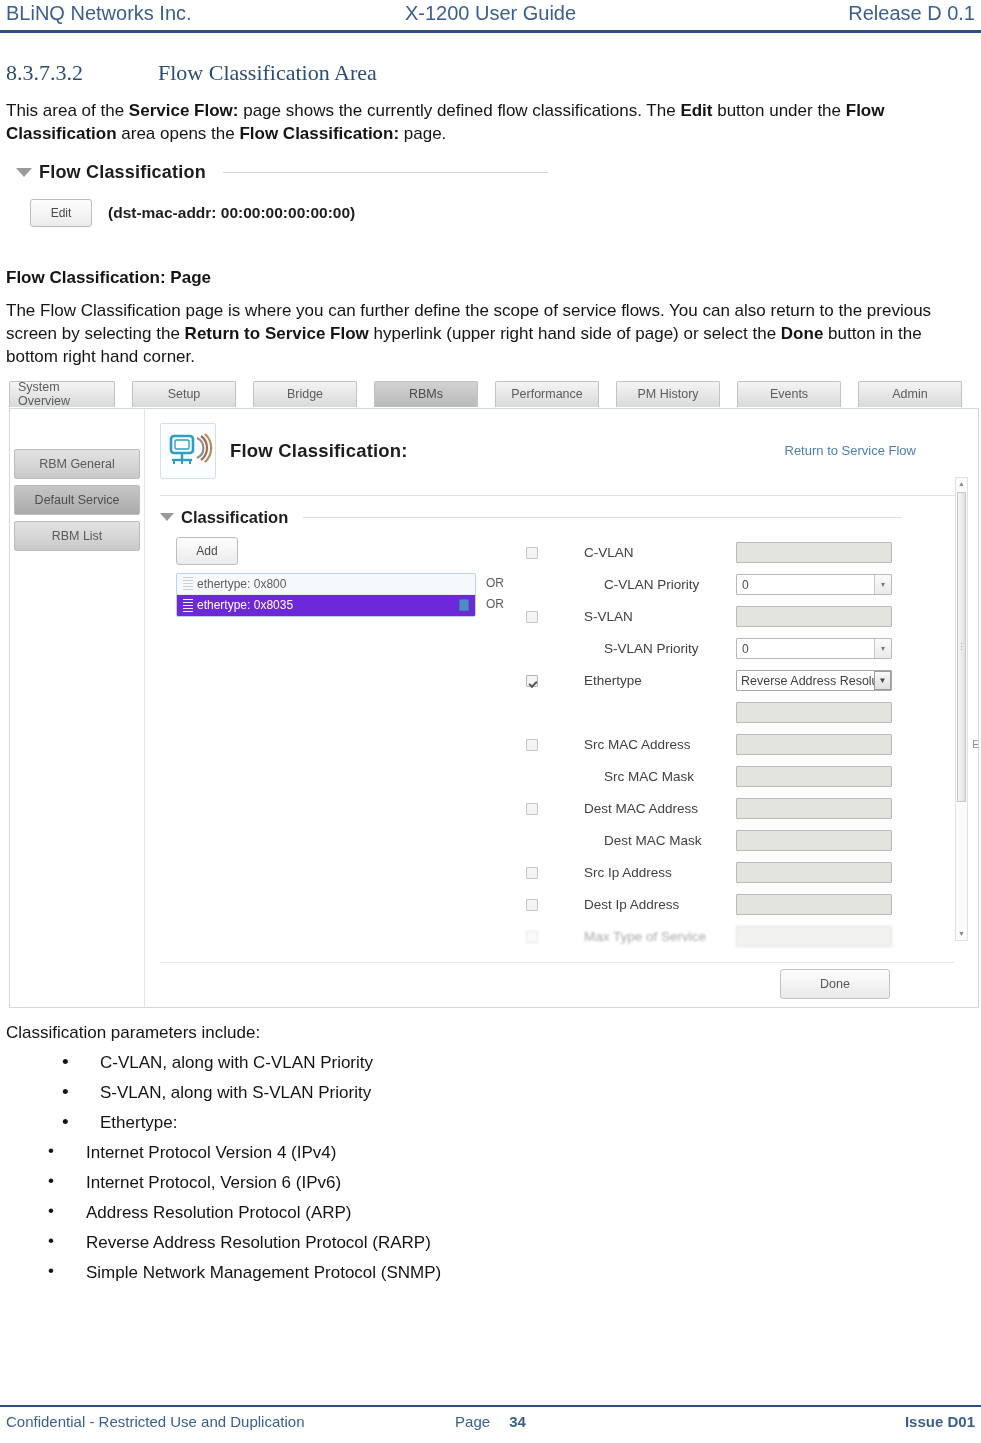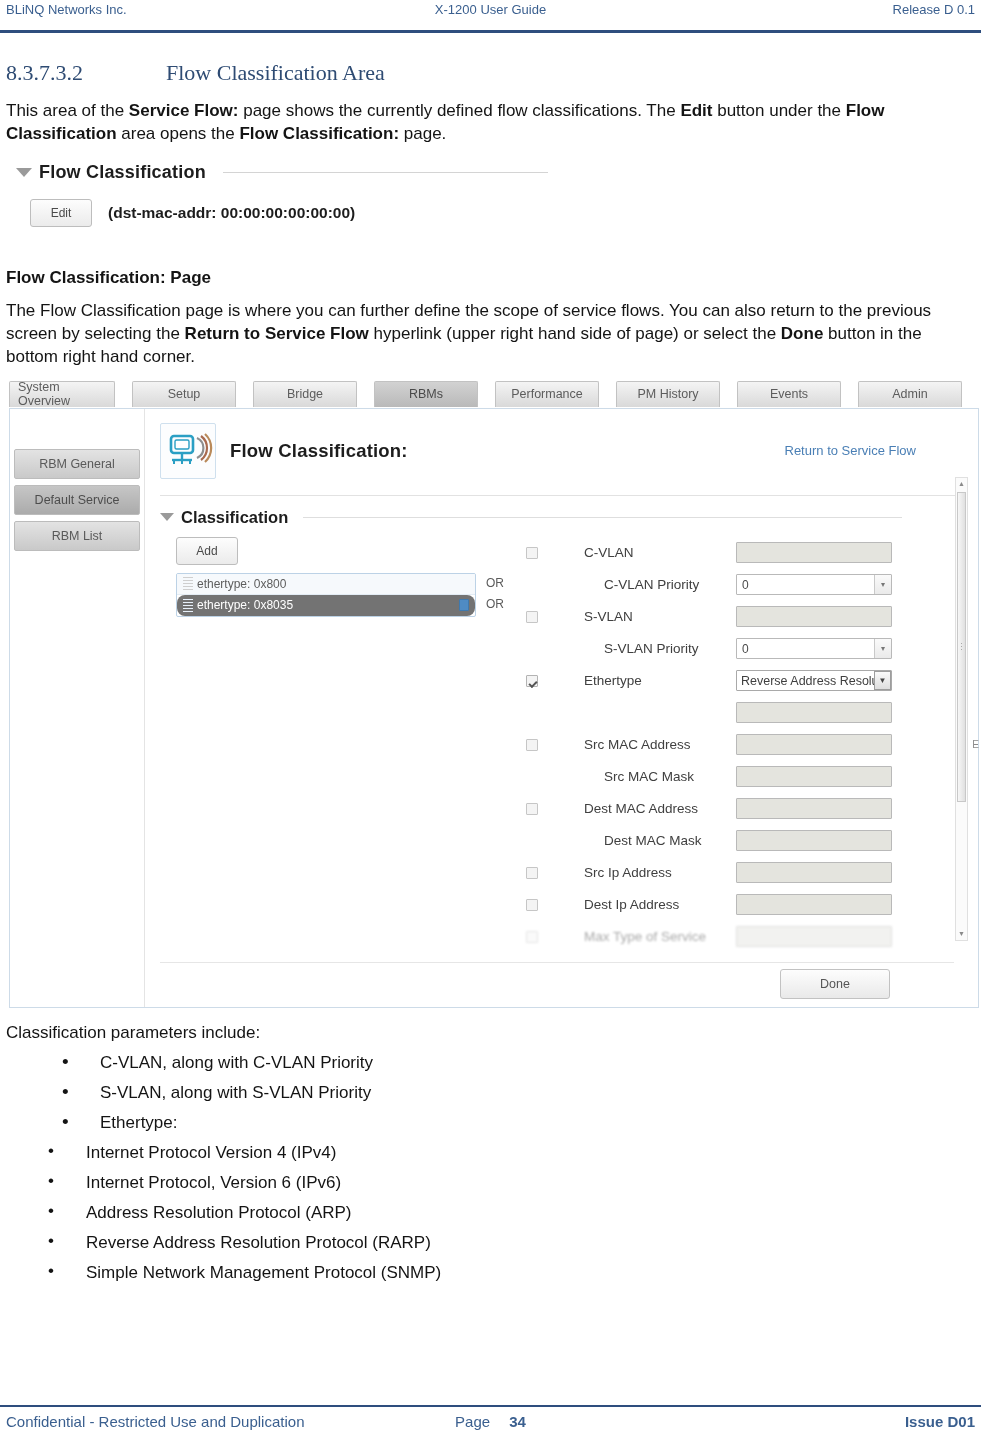--- a/index.html
+++ b/index.html
@@ -11,39 +11,38 @@
     color: #000000;
     position: relative;
     overflow: hidden;
   }
 
   
   .page-header {
     position: absolute; top: 0; left: 0; width: 981px; height: 34px;
     display: flex; align-items: flex-start; justify-content: space-between;
     padding: 2px 6px 0 6px;
-    font-size: 13px; color: #3a5f8f; font-family: "Liberation Sans", sans-serif;
+    font-size: 20px; color: #3a5f8f; font-family: "Liberation Sans", sans-serif;
   }
   .page-header .mid { position:absolute; left:0; right:0; text-align:center; }
   .page-header .left { position: relative; z-index: 2; }
   .page-header .right { position: relative; z-index: 2; margin-left:auto; }
   .header-rule {
     position: absolute; top: 30px; left: 0; width: 981px; height: 3px;
     background: #2e4e7e;
   }
 
   
   .content { position: absolute; top: 60px; left: 6px; width: 965px; }
 
   h2.sec-heading {
     margin: 0 0 14px 0;
     font-family: "Liberation Serif", serif;
     font-size: 22px; font-weight: normal; color: #2e4b73;
     display: flex;
-    gap: 8px;
   }
   h2.sec-heading .num { width: 152px; flex: none; }
 
   p.body-text {
     margin: 0 0 12px 0;
     font-size: 17px; line-height: 1.35; color: #141414;
   }
   p.body-text b { font-weight: bold; }
 
   h3.sub-heading {
@@ -136,21 +135,21 @@
 
   .addbtn { width:62px;text-align:center; }
   .class-list { margin-top:8px; display:flex; }
   .class-list .rows { width: 300px; border:1px solid #bcd2e6; border-radius:2px; overflow:hidden; }
   .class-row {
     height: 21px; display:flex; align-items:center;
     font-size: 12px; padding-left: 6px; color:#5d5d5d;
     background:#f6f9fc; border-bottom:1px solid #e3ecf4;
     filter: blur(.3px);
   }
-  .class-row.selected { background:#737373; color:#ffffff; border-bottom:none;border-radius:8px; }
+  .class-row.selected { background:#6d28d9; color:#ffffff; border-bottom:none; }
   .grip { width:10px; height:13px; margin-right:4px; flex:none;
     background: repeating-linear-gradient(to bottom,#cfcfcf 0 1px, transparent 1px 3px); }
   .class-row.selected .grip { background: repeating-linear-gradient(to bottom,#e7f0fa 0 1px, transparent 1px 3px); }
   .trash { margin-left:auto; margin-right:6px; width:10px; height:12px; background:#4f8bc4;
     border:1px solid #3f79ae; border-radius:1px; }
   .or-col { margin-left: 10px; display:flex; flex-direction:column; }
   .or-lbl { height:21px; line-height:21px; font-size:12px; color:#5b5b5b; filter:blur(.3px); }
 
   .frm-row { display:flex; align-items:center; height: 32px; }
   .cbx {

